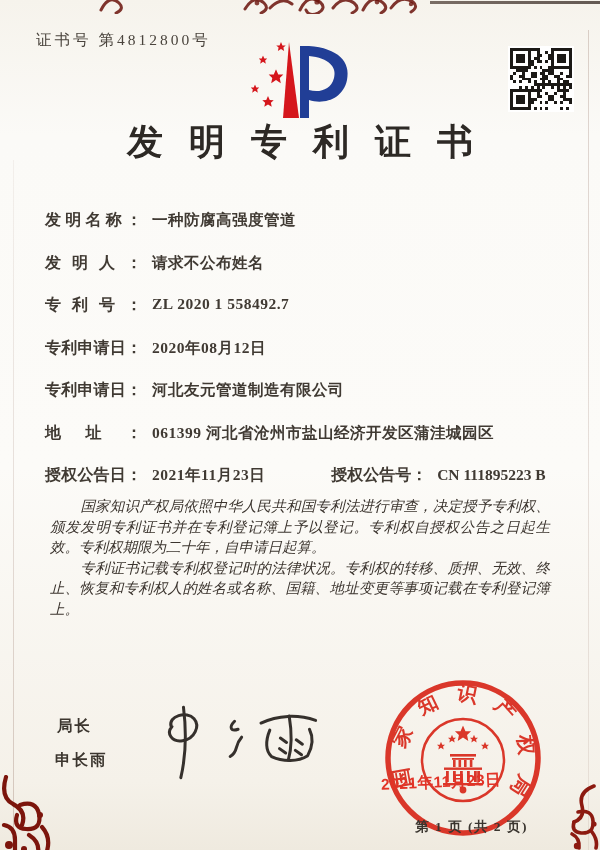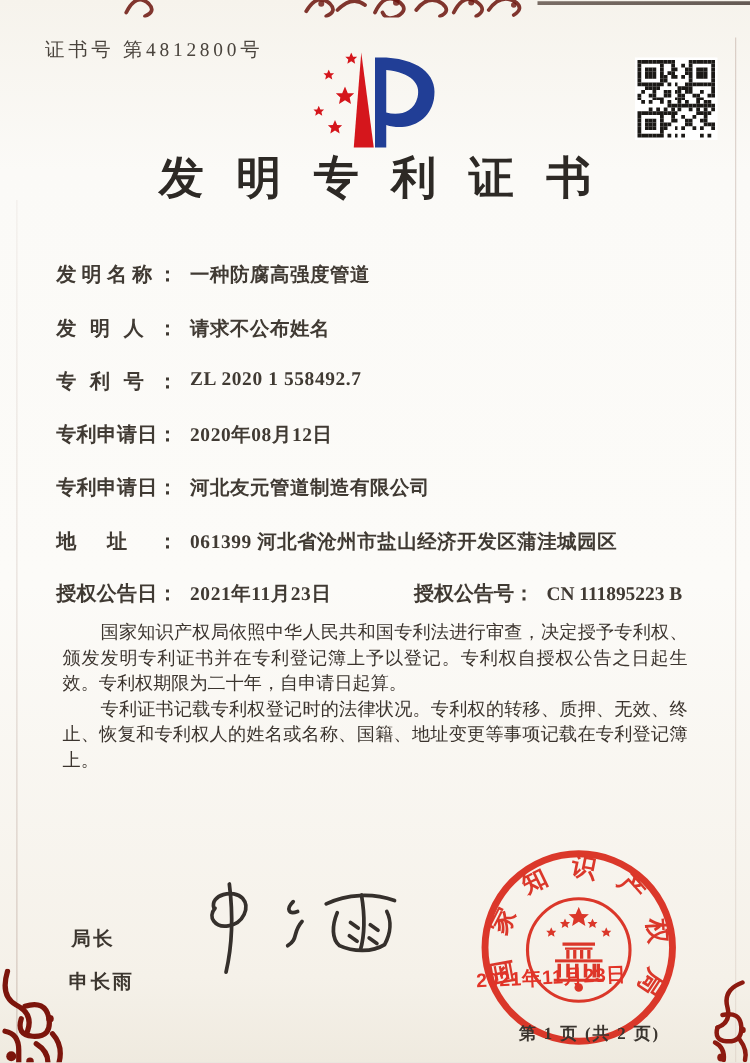--- a/index.html
+++ b/index.html
@@ -19,23 +19,23 @@
          letter-spacing:26px;padding-left:26px;box-sizing:border-box;color:#2d2925;}
 
   .fields{left:45px;top:210px;width:520px;}
   .f-row{height:42.5px;font-size:16px;color:#403a33;white-space:nowrap;}
   .f-label{display:inline-block;width:97px;text-align:justify;text-align-last:justify;font-weight:600;vertical-align:top;}
   .f-value{margin-left:6px;font-weight:600;font-size:15.5px;letter-spacing:.5px;}
   .grant-no-label{display:inline-block;margin-left:62px;font-weight:600;}
   .grant-no-value{margin-left:6px;font-weight:600;font-size:15.5px;}
 
   .body-text{left:50px;top:496px;width:500px;color:#3b342e;font-size:14.5px;line-height:20.5px;text-align:justify;}
-  .body-text p{margin:0;text-indent:2.1em;}
-
-  .signer{color:#3c362f;font-size:15.5px;font-weight:600;letter-spacing:2px;margin-top:25px;}
+  .body-text p{margin:0;text-indent:2.1em;font-style:italic;}
+
+  .signer{color:#3c362f;font-size:15.5px;font-weight:600;letter-spacing:2px;}
   .sig-svg{left:150px;top:698px;}
 
   .seal{left:383px;top:678px;}
   .seal-date{left:381px;top:771px;width:170px;font-family:"Liberation Sans","DejaVu Sans",sans-serif;
              font-size:15.5px;font-weight:700;color:#e23327;letter-spacing:.5px;transform:rotate(-2.5deg);}
 
   .footer{left:0;top:818px;width:528px;text-align:right;font-size:13.5px;letter-spacing:1.5px;color:#3a352f;font-weight:600;}
 
   .qr{left:508px;top:46px;width:66px;height:66px;background:#fff;padding:2px;box-sizing:border-box;}
   .qr-grid{display:grid;grid-template-columns:repeat(21,1fr);grid-template-rows:repeat(21,1fr);width:62px;height:62px;}

